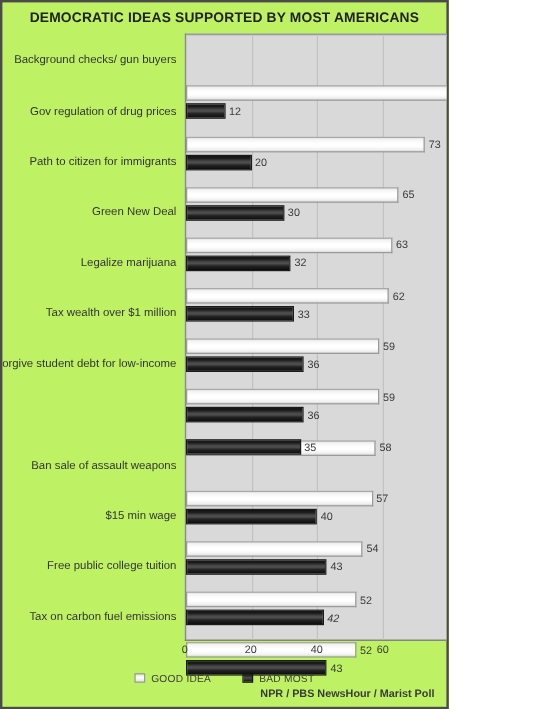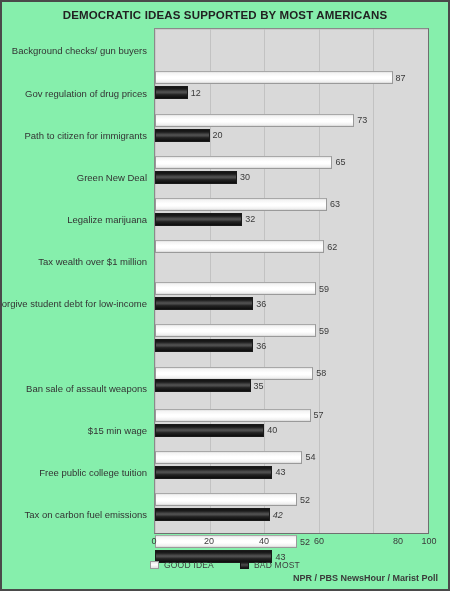--- a/index.html
+++ b/index.html
@@ -3,24 +3,24 @@
 <meta charset="utf-8">
 <title>Democratic Ideas Chart</title>
 <style>
   html, body {
     margin: 0;
     padding: 0;
     background: #ffffff;
   }
   #chart-root {
     position: relative;
-    width: 450px;
+    width: 374px;
     height: 591px;
     box-sizing: border-box;
-    background: #86efac;
+    background: #bef264;
     border: 2px solid #4a4a4a;
     font-family: "Liberation Sans", sans-serif;
     overflow: hidden;
     padding-left: 31px;
   }
 
   
   .chart-title {
     position: absolute;
     top: 7px;
@@ -255,20 +255,24 @@
           <div class="bar-row" style="top: 23.4333px; width: 100%;">
             <div class="bar bad" title="Green New Deal — BAD IDEA: 32" style="width: 32%;"></div>
             <span class="bar-value" style="left: 32%;">32</span>
           </div>
         </div>
         <div class="group" style="top: 168.667px; height: 42.1667px;">
           <div class="bar-row" style="top: 8.43333px; width: 100%;">
             <div class="bar good" title="Legalize marijuana — GOOD IDEA: 62" style="width: 62%;"></div>
             <span class="bar-value" style="left: 62%;">62</span>
           </div>
+          <div class="bar-row" style="top: 23.4333px; width: 100%;">
+            <div class="bar bad" title="Legalize marijuana — BAD IDEA: 33" style="width: 33%;"></div>
+            <span class="bar-value" style="left: 33%;">33</span>
+          </div>
         </div>
         <div class="group" style="top: 210.833px; height: 42.1667px;">
           <div class="bar-row" style="top: 8.43333px; width: 100%;">
             <div class="bar good" title="Tax wealth over $1 million — GOOD IDEA: 59" style="width: 59%;"></div>
             <span class="bar-value" style="left: 59%;">59</span>
           </div>
           <div class="bar-row" style="top: 23.4333px; width: 100%;">
             <div class="bar bad" title="Tax wealth over $1 million — BAD IDEA: 36" style="width: 36%;"></div>
             <span class="bar-value" style="left: 36%;">36</span>
           </div>
@@ -281,21 +285,21 @@
           <div class="bar-row" style="top: 23.4333px; width: 100%;">
             <div class="bar bad" title="Forgive student debt for low-income — BAD IDEA: 36" style="width: 36%;"></div>
             <span class="bar-value" style="left: 36%;">36</span>
           </div>
         </div>
         <div class="group" style="top: 295.167px; height: 42.1667px;">
           <div class="bar-row" style="top: 8.43333px; width: 100%;">
             <div class="bar good" title="Public option for health ins. — GOOD IDEA: 58" style="width: 58%;"></div>
             <span class="bar-value" style="left: 58%;">58</span>
           </div>
-          <div class="bar-row" style="top: 21px; width: 100%;">
+          <div class="bar-row" style="top: 8px; width: 100%;">
             <div class="bar bad" title="Public option for health ins. — BAD IDEA: 35" style="width: 35%;"></div>
             <span class="bar-value" style="left: 35%;">35</span>
           </div>
         </div>
         <div class="group" style="top: 337.333px; height: 42.1667px;">
           <div class="bar-row" style="top: 8.43333px; width: 100%;">
             <div class="bar good" title="Ban sale of assault weapons — GOOD IDEA: 57" style="width: 57%;"></div>
             <span class="bar-value" style="left: 57%;">57</span>
           </div>
           <div class="bar-row" style="top: 23.4333px; width: 100%;">

